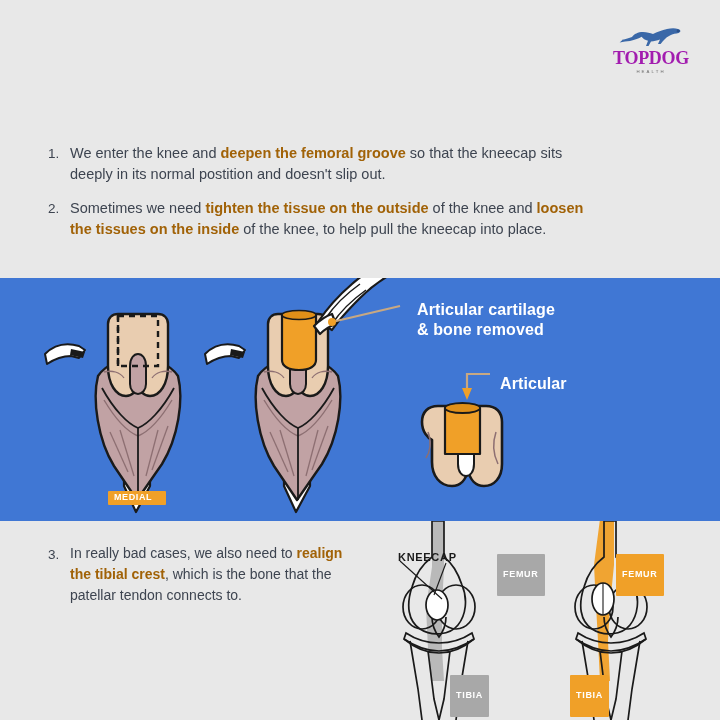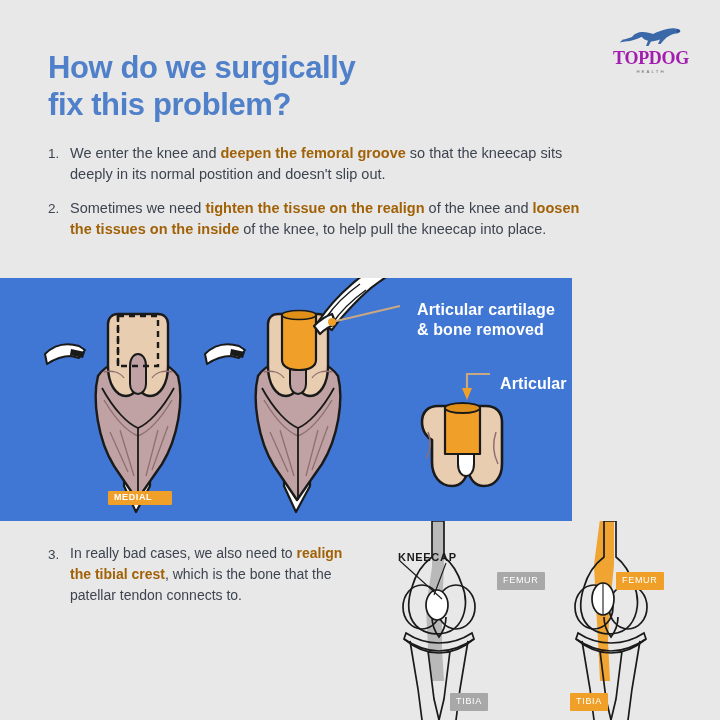--- a/index.html
+++ b/index.html
@@ -92,21 +92,21 @@
     letter-spacing: 2.1px;
     color: #6b6b6b;
     margin-top: 2px;
   }
 
   
   #bluepanel {
     position: absolute;
     left: 0;
     top: 278px;
-    width: 572px;
+    width: 720px;
     height: 243px;
     background: #4077d4;
     overflow: hidden;
   }
   .callout {
     position: absolute;
     color: #ffffff;
     font-size: 16px;
     font-weight: bold;
     line-height: 1.25;
@@ -115,21 +115,21 @@
   #callout-cartilage { left: 417px; top: 300px; }
   #callout-pateller  { left: 500px; top: 374px; }
 
   .badge {
     position: absolute;
     background: #f0a028;
     color: #ffffff;
     font-size: 9px;
     font-weight: bold;
     letter-spacing: 0.6px;
-    padding: 2px 20px 2px 6px;
+    padding: 2px 14px 2px 6px;
     border-radius: 1px;
     line-height: 1.1;
   }
   #badge-medial  { left: 108px; top: 491px; }
   #badge-lateral { left: 192px; top: 491px; }
 
   
   #bottom {
     position: absolute;
     left: 0;
@@ -145,27 +145,26 @@
     width: 300px;
     display: flex;
     align-items: flex-start;
   }
   #step3 .step-num { padding-top: 2px; }
   #step3 .step-text { font-size: 14px; line-height: 1.5; }
 
   .bonelabel {
     position: absolute;
     font-size: 9px;
-    font-weight: normal;
+    font-weight: bold;
     letter-spacing: 0.7px;
     color: #ffffff;
-    padding: 4px 6px;
+    padding: 16px 6px;
     border-radius: 1px;
     line-height: 1.1;
-    margin-top: 18px;
   }
   .bonelabel.gray   { background: #a8a8a8; }
   .bonelabel.orange { background: #f0a028; }
 
   #label-femur-gray  { left: 497px; top: 554px; }
   #label-tibia-gray  { left: 450px; top: 675px; }
   #label-femur-orng  { left: 616px; top: 554px; }
   #label-tibia-orng  { left: 570px; top: 675px; }
   #label-kneecap {
     position: absolute;
@@ -193,33 +192,29 @@
                  C44.6 14.4 43 16 41.6 18 L39 18 L41 13.6
                  C38 14.8 35 15.4 32 15.4 L29.5 20 L27 20 L29 14.8
                  C26 14 24 12.6 22.6 10.8 C20 12.4 16 14 11 15 L6 15.6 Z" fill="#3a68a8"></path>
         <path d="M58 3.6 C59.6 3.2 61 4 60.6 5.2 C60.2 6.2 58.6 6.4 57.6 5.8 Z" fill="#2b4f86"></path>
         <path d="M4 13.6 L0.6 16.4 L6 15.4 Z" fill="#3a68a8"></path>
       </svg>
       <span id="logo-word">TOPDOG</span>
       <span id="logo-sub">HEALTH</span>
     </div>
 
-    <div id="title">
-      <span class="tl">How do we surgically</span>
-      <span class="tl">fix this problem?</span>
-    </div>
 
     <div id="steps">
       <div class="step">
         <div class="step-num">1.</div>
         <div class="step-text"><span>We enter the knee and </span><span class="hl">deepen the femoral groove</span><span> so that the kneecap sits deeply in its normal postition and doesn't slip out.</span></div>
       </div>
       <div class="step">
         <div class="step-num">2.</div>
-        <div class="step-text"><span>Sometimes we need </span><span class="hl">tighten the tissue on the realign</span><span> of the knee and </span><span class="hl">loosen the tissues on the inside</span><span> of the knee, to help pull the kneecap into place.</span></div>
+        <div class="step-text"><span>Sometimes we need </span><span class="hl">tighten the tissue on the outside</span><span> of the knee and </span><span class="hl">loosen the tissues on the inside</span><span> of the knee, to help pull the kneecap into place.</span></div>
       </div>
     </div>
   </div>
 
   <div id="bluepanel">
     <svg width="720" height="243" viewBox="0 0 720 243">
       <defs>
         <g id="kneefig">
 
           <path d="M66 104 L66 182 L78 208 L92 182 L92 104 Z" fill="#ffffff" stroke="#1a1a1a" stroke-width="2.2" stroke-linejoin="round"></path>

